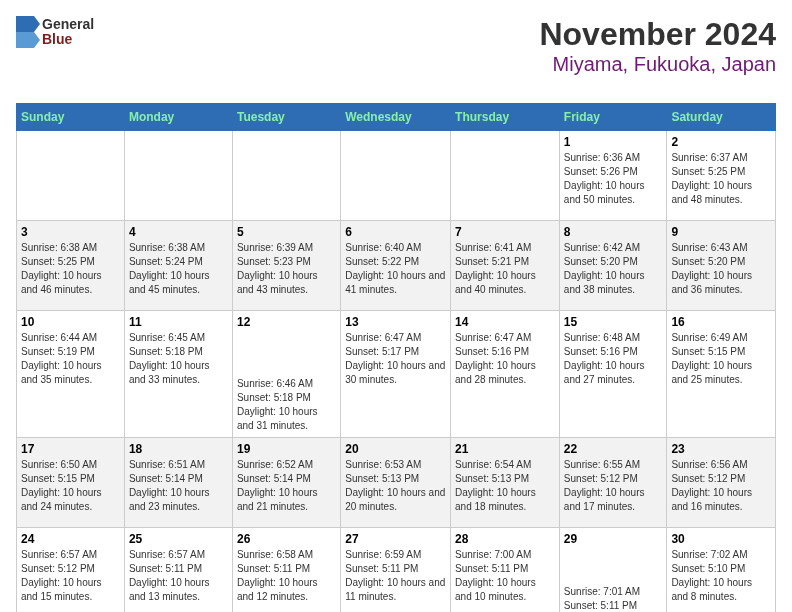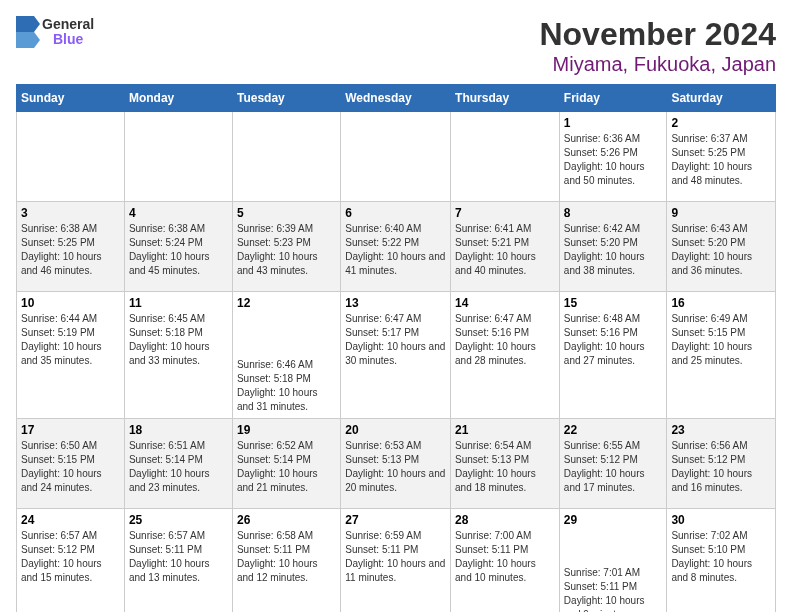--- a/index.html
+++ b/index.html
@@ -7,36 +7,36 @@
       font-family: Arial, sans-serif;
       background: #fff;
       width: 792px;
       min-height: 612px;
       padding: 16px;
     }
     .header {
       display: flex;
       justify-content: space-between;
       align-items: flex-start;
-      margin-bottom: 8px;
+      margin-bottom: 27px;
     }
     .logo {
       display: flex;
       align-items: center;
     }
     .logo-text {
       display: flex;
       flex-direction: column;
       font-size: 14px;
       font-weight: bold;
       color: #333;
       line-height: 1.1;
     }
     .logo-text .general { color: #333; }
-    .logo-text .blue { color: #8b5cf6; text-align: center; }
+    .logo-text .blue { color: #7f1d1d; }
     .logo-icon {
       width: 24px;
       height: 32px;
       margin-right: 2px;
     }
     .title-block {
       text-align: right;
     }
     .title-block h1 {
       font-size: 32px;
@@ -48,21 +48,21 @@
       font-weight: normal;
       color: #701a75;
     }
     table {
       width: 100%;
       border-collapse: collapse;
       font-size: 11px;
     }
     thead tr th {
       background-color: #2e6db4;
-      color: #ffffff;
+      color: #86efac;
       padding: 6px 4px;
       text-align: left;
       font-size: 12px;
       border: 1px solid #2e6db4;
     }
     tbody tr td {
       vertical-align: top;
       padding: 4px;
       border: 1px solid #ccc;
       min-height: 70px;

